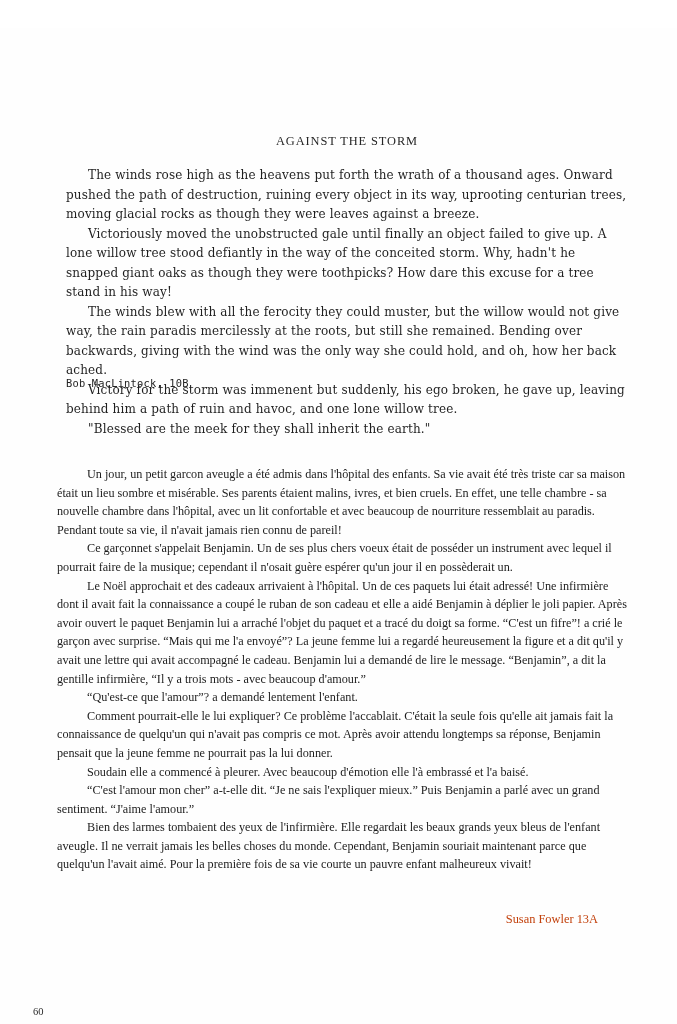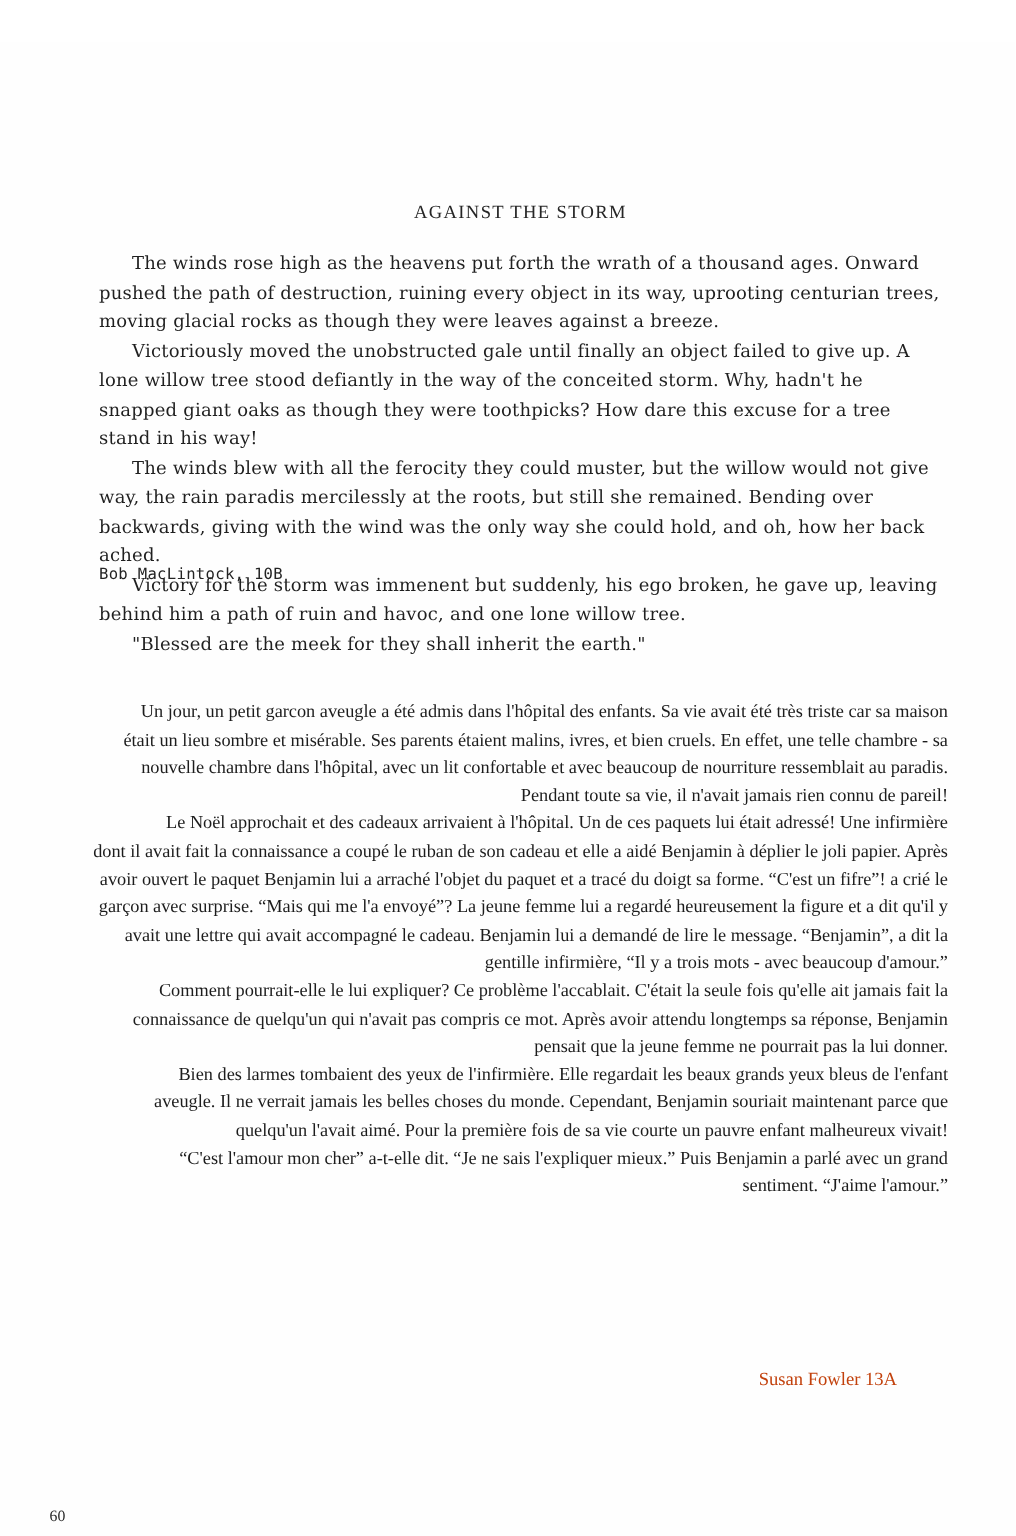--- a/index.html
+++ b/index.html
@@ -81,21 +81,21 @@
     color: #232323;
     margin: 0 0 21px 0;
     font-weight: normal;
     letter-spacing: 0.3px;
   }
   .amour-body {
     font-family: "Liberation Serif", "DejaVu Serif", serif;
     font-size: 12.2px;
     line-height: 18.6px;
     color: #1c1c1c;
-    text-align: right;
+    text-align: left;
   }
   .amour-body p {
     margin: 0;
     text-indent: 30px;
   }
   .byline-serif {
     position: absolute;
     left: 57px;
     top: 884px;
     width: 575px;
@@ -131,24 +131,27 @@
       <p>Victory for the storm was immenent but suddenly, his ego broken, he gave up, leaving behind him a path of ruin and havoc, and one lone willow tree.</p>
       <p>"Blessed are the meek for they shall inherit the earth."</p>
     </div>
   </div>
 
   <div class="byline-mono">Bob MacLintock, 10B</div>
 
   <div class="article-amour">
     <div class="amour-body">
       <p>Un jour, un petit garcon aveugle a été admis dans l'hôpital  des enfants. Sa vie avait été très triste car sa maison était un lieu sombre et misérable. Ses parents étaient malins, ivres, et bien cruels. En effet, une telle chambre - sa nouvelle chambre dans l'hôpital, avec un lit confortable et avec beaucoup de nourriture ressemblait au paradis. Pendant toute sa vie, il n'avait jamais rien connu de pareil!</p>
+      <p>Ce garçonnet s'appelait Benjamin. Un de ses plus chers voeux était de posséder un instrument avec lequel il pourrait faire de la musique; cependant il n'osait guère espérer qu'un jour il en possèderait un.</p>
       <p>Le Noël approchait et des cadeaux arrivaient à l'hôpital. Un de ces paquets lui était adressé! Une infirmière dont il avait fait la connaissance a coupé le ruban de son cadeau et elle a aidé Benjamin à déplier le joli papier. Après avoir ouvert le paquet Benjamin lui a arraché l'objet du paquet et a tracé du doigt sa forme. “C'est un fifre”! a crié le garçon avec surprise. “Mais qui me l'a envoyé”? La jeune femme lui a regardé heureusement la figure et a dit qu'il y avait une lettre qui avait accompagné le cadeau. Benjamin lui a demandé de lire le message. “Benjamin”, a dit la gentille infirmière, “Il y a trois mots - avec beaucoup d'amour.”</p>
+      <p>“Qu'est-ce que l'amour”? a demandé lentement l'enfant.</p>
       <p>Comment pourrait-elle le lui expliquer? Ce problème l'accablait. C'était la seule fois qu'elle ait jamais fait la connaissance de quelqu'un qui n'avait pas compris ce mot. Après avoir attendu longtemps sa réponse, Benjamin pensait que la jeune femme ne pourrait pas la lui donner.</p>
+      <p>Soudain elle a commencé à pleurer. Avec beaucoup d'émotion elle l'à embrassé et l'a baisé.</p>
+      <p>“C'est l'amour mon cher” a-t-elle dit. “Je ne sais l'expliquer mieux.” Puis Benjamin a parlé avec un grand sentiment. “J'aime l'amour.”</p>
       <p>Bien des larmes tombaient des yeux de l'infirmière. Elle regardait les beaux grands yeux bleus de l'enfant aveugle. Il ne verrait jamais les belles choses du monde. Cependant, Benjamin souriait maintenant parce que quelqu'un l'avait aimé.  Pour la première fois de sa vie courte un pauvre enfant malheureux vivait!</p>
-      <p>“C'est l'amour mon cher” a-t-elle dit. “Je ne sais l'expliquer mieux.” Puis Benjamin a parlé avec un grand sentiment. “J'aime l'amour.”</p>
     </div>
   </div>
 
   <div class="byline-serif">Susan Fowler 13A</div>
 
   <div class="folio">60</div>
 
 </div>
 
 </body></html>

